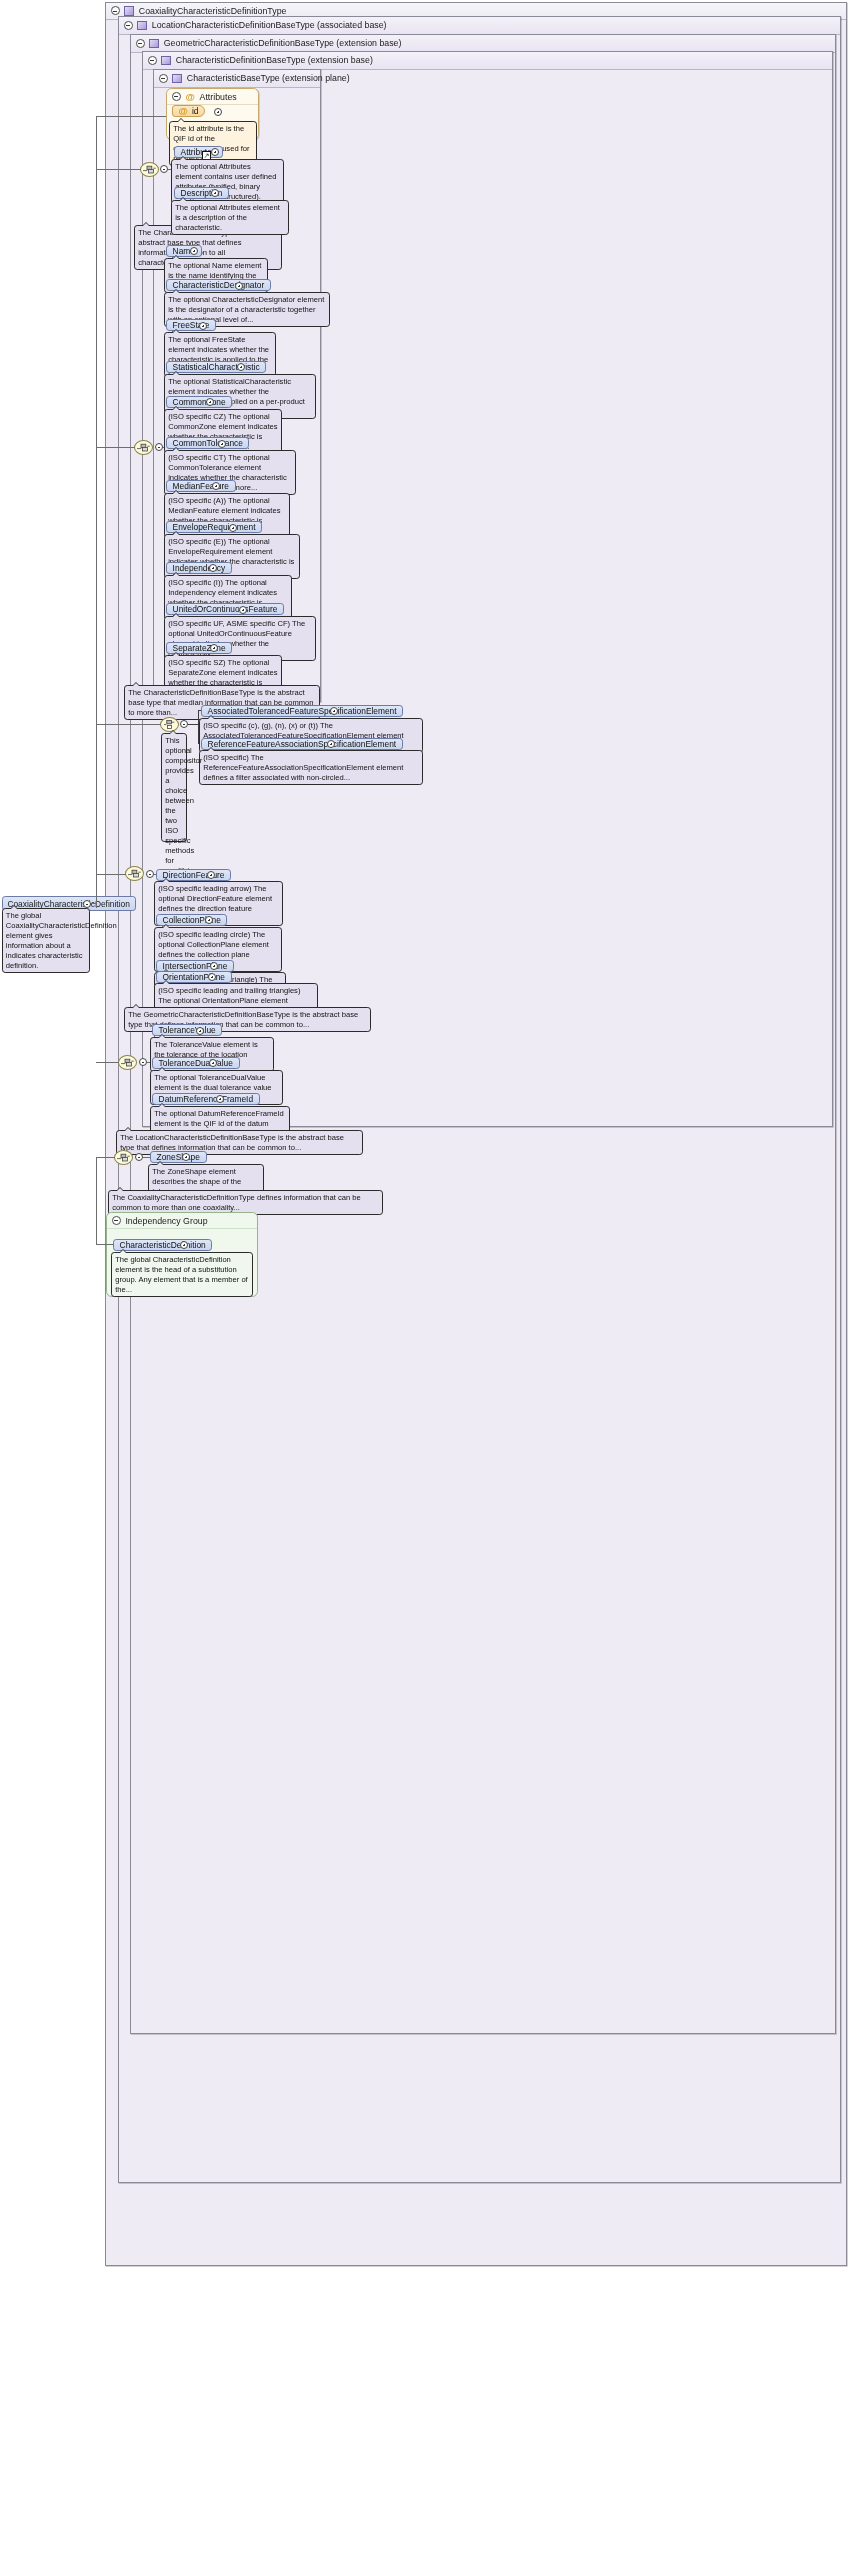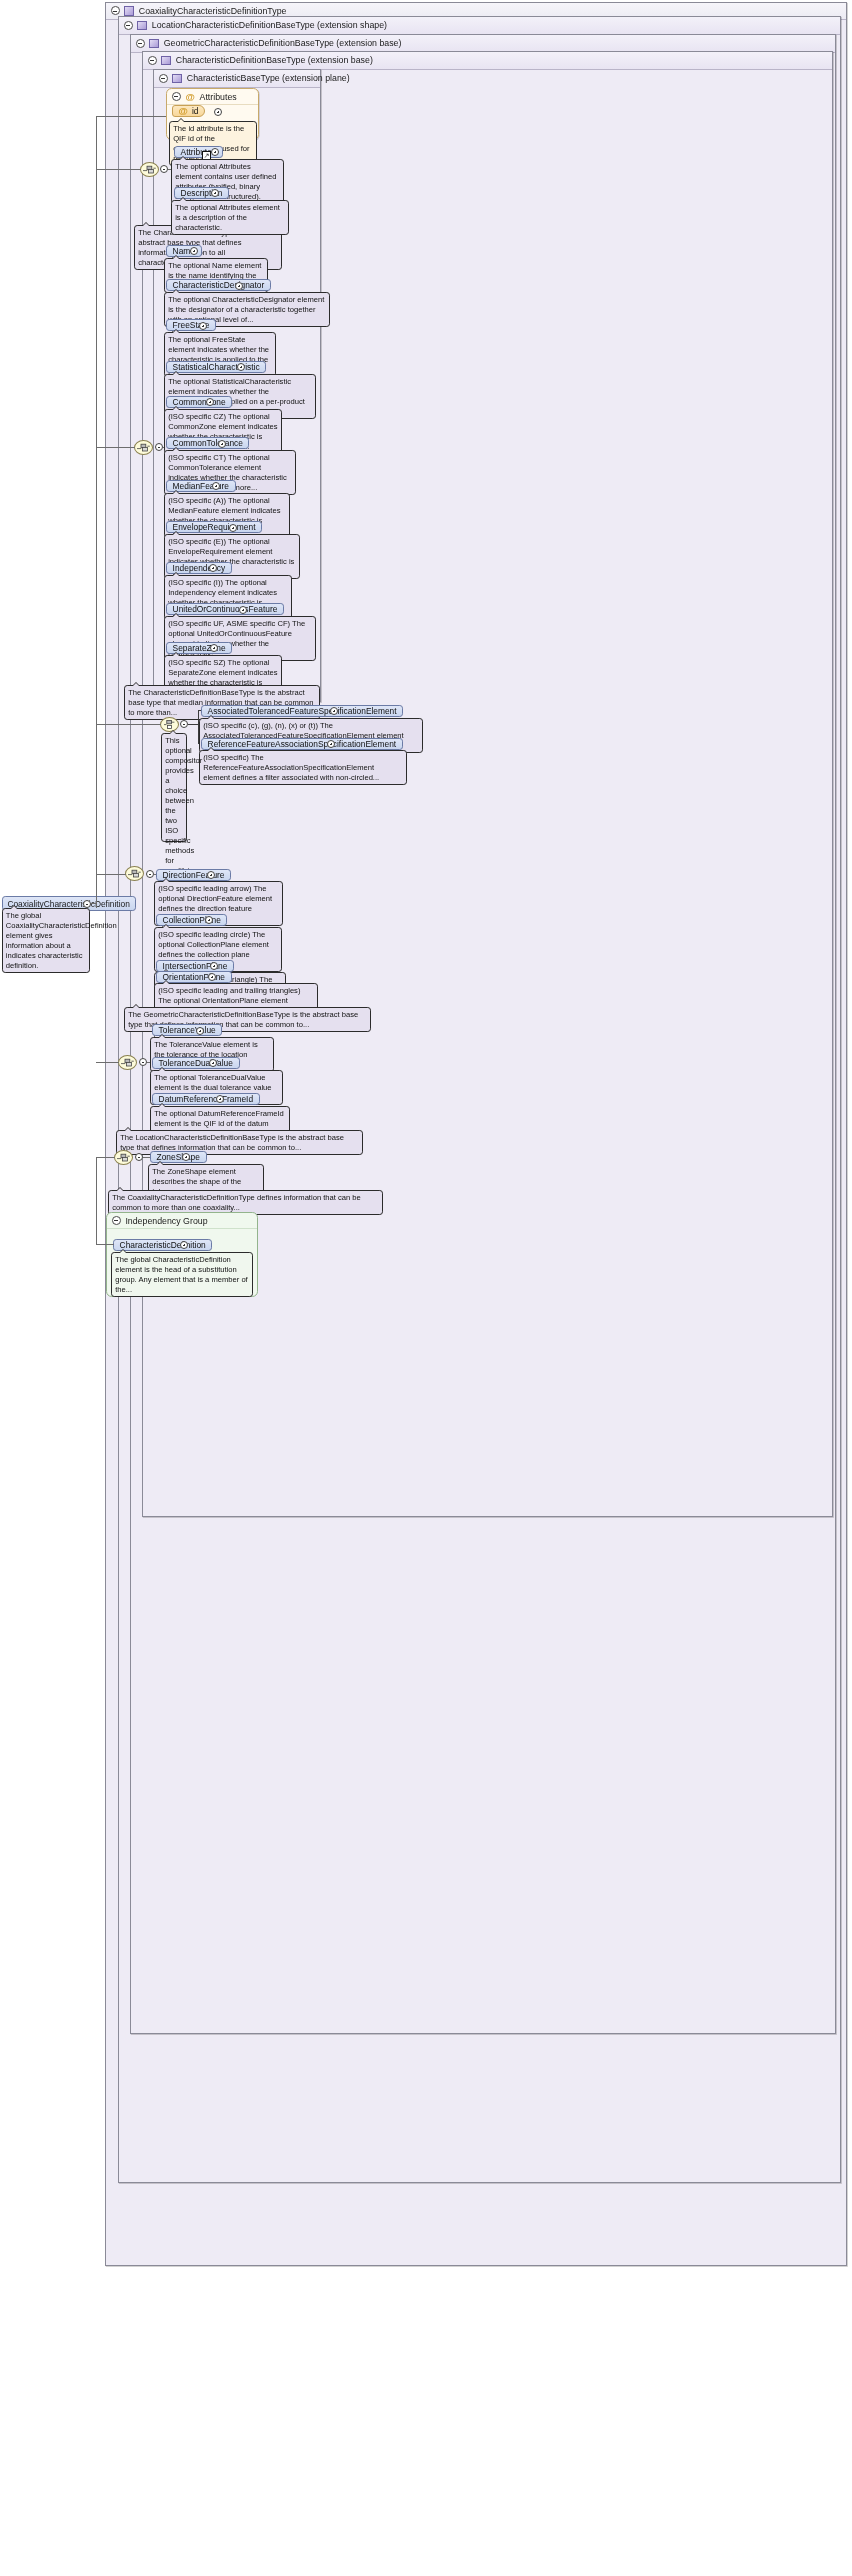--- a/index.html
+++ b/index.html
@@ -180,33 +180,33 @@
     <span class="tgl"></span>
     <span class="sq"></span>
     <span>CoaxialityCharacteristicDefinitionType</span>
   </div>
 </div>
 
 <div class="tbox" style="left:118px;top:16px;width:723px;height:2167px;">
   <div class="tbox-hdr">
     <span class="tgl"></span>
     <span class="sq"></span>
-    <span>LocationCharacteristicDefinitionBaseType (extension shape)</span>
+    <span>LocationCharacteristicDefinitionBaseType (associated base)</span>
   </div>
 </div>
 
 <div class="tbox" style="left:130px;top:34px;width:706px;height:2000px;">
   <div class="tbox-hdr">
     <span class="tgl"></span>
     <span class="sq"></span>
     <span>GeometricCharacteristicDefinitionBaseType (extension base)</span>
   </div>
 </div>
 
-<div class="tbox" style="left:142px;top:51px;width:691px;height:1466px;">
+<div class="tbox" style="left:142px;top:51px;width:691px;height:1076px;">
   <div class="tbox-hdr">
     <span class="tgl"></span>
     <span class="sq"></span>
     <span>CharacteristicDefinitionBaseType (extension base)</span>
   </div>
 </div>
 
 <div class="tbox" style="left:153px;top:69px;width:168px;height:633px;">
   <div class="tbox-hdr">
     <span class="tgl"></span>
@@ -366,21 +366,21 @@
 <div class="pill" style="left:201px;top:705px;">
   <span>AssociatedTolerancedFeatureSpecificationElement</span>
 </div>
 <div class="pcirc plus" style="left:330px;top:707px;"></div>
 <div class="note" style="left:199px;top:718px;width:224px;">(ISO specific (c), (g), (n), (x) or (t)) The AssociatedTolerancedFeatureSpecificationElement element defines circled...</div>
 
 <div class="pill" style="left:201px;top:738px;">
   <span>ReferenceFeatureAssociationSpecificationElement</span>
 </div>
 <div class="pcirc plus" style="left:327px;top:740px;"></div>
-<div class="note" style="left:199px;top:750px;width:208px;">(ISO specific) The ReferenceFeatureAssociationSpecificationElement element defines a filter associated with non-circled...</div>
+<div class="note" style="left:199px;top:750px;width:224px;">(ISO specific) The ReferenceFeatureAssociationSpecificationElement element defines a filter associated with non-circled...</div>
 
 <div class="note" style="left:161px;top:733px;width:25.5px;height:109px;">This optional compositor provides a choice between the two ISO specific methods for modifying a substitute feature with...</div>
 
 <div class="comp" style="left:125px;top:866px;">
   <svg width="12.8" height="9.6" viewBox="0 0 16 12" aria-hidden="true">
     <rect x="5" y="1.5" width="6" height="4.5" fill="#b9b9b9" stroke="#444"></rect>
     <rect x="7" y="5.5" width="6" height="4.5" fill="#d9d9d9" stroke="#444"></rect>
     <line x1="0" y1="7" x2="5" y2="7" stroke="#444"></line>
     <line x1="13" y1="4" x2="16" y2="4" stroke="#444"></line>
   </svg>

